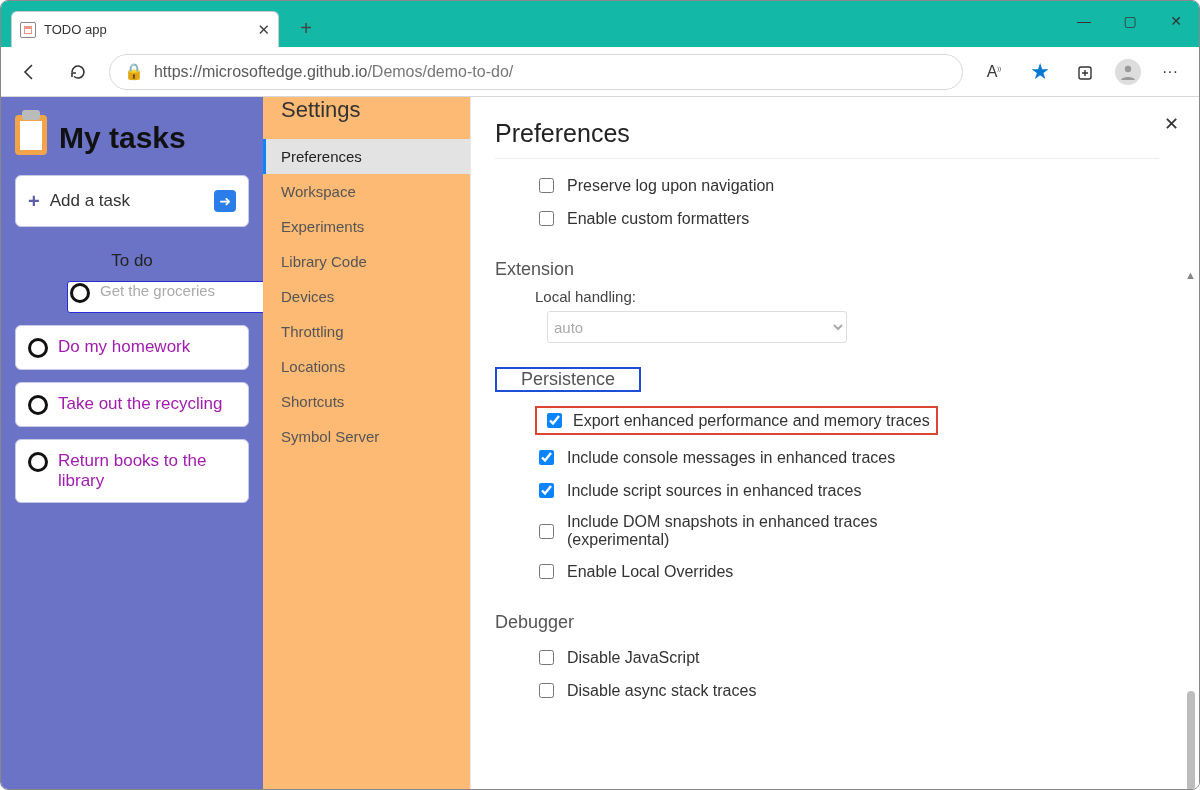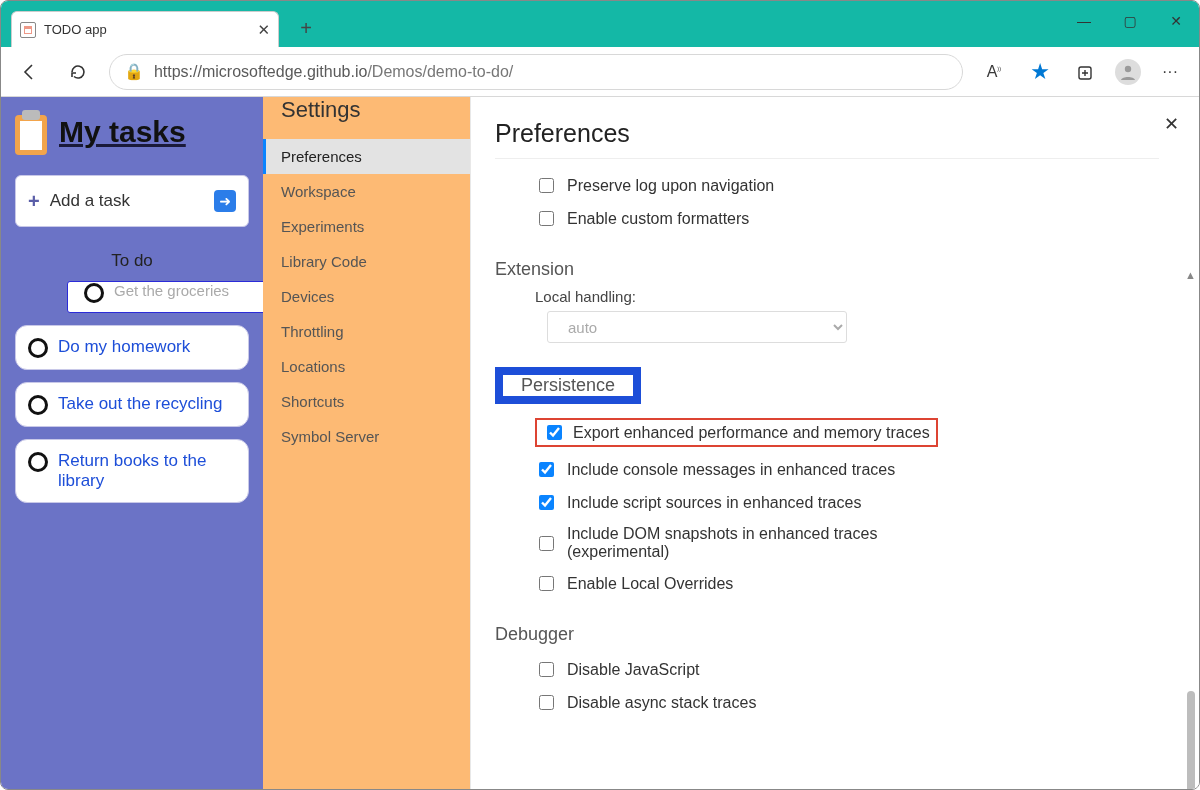--- a/index.html
+++ b/index.html
@@ -25,50 +25,50 @@
   .addr .dark { color:#5a5a5a;}
   .tb-right { display:flex; gap:12px; align-items:center; }
   .star { color:#0078d4; font-size:22px; }
   .avatar { width:26px; height:26px; border-radius:50%; background:#ddd; display:flex; align-items:center; justify-content:center;}
 
   
   .content { display:flex; height: calc(790px - 46px - 50px - 2px); position:relative; }
 
   
   .app-side { width: 262px; background:#6b73c6; padding: 18px 14px; color:#1a1a3a; overflow:hidden; }
-  .app-title-row { display:flex; align-items:flex-start; gap:12px; margin-bottom:20px;text-decoration:underline; }
+  .app-title-row { display:flex; align-items:flex-end; gap:12px; margin-bottom:20px; }
   .clipboard { width:32px; height:40px; background:#f2a44b; border-radius:4px; position:relative; }
   .clipboard::before { content:""; position:absolute; top:-5px; left:7px; width:18px; height:10px; background:#bbb; border-radius:3px;}
   .clipboard::after { content:""; position:absolute; inset:6px 5px 5px 5px; background:#fff; }
   .app-title { font-size: 30px; font-weight: 800; color:#111; }
   .add-task { background:#fff; border:1px solid #c8c8e8; border-radius:6px; height:52px; display:flex; align-items:center; padding:0 12px; gap:10px; font-size:17px; color:#333; margin-bottom:24px; }
   .add-task .plus { color:#5a5ea8; font-size:20px; font-weight:bold;}
   .add-task .go { width:22px; height:22px; background:#2b7de9; border-radius:4px; margin-left:auto; display:flex; align-items:center; justify-content:center; color:#fff; font-size:14px;}
   .list-h { text-align:center; font-size:17px; color:#222; margin-bottom:10px;}
-  .task { background:#fff; border:1px solid #c8c8e8; border-radius:12px; padding:11px 12px; display:flex; gap:10px; align-items:flex-start; font-size:17px; color:#1d4ed8; margin-bottom:12px; }
+  .task { background:#fff; border:1px solid #c8c8e8; border-radius:6px; padding:11px 12px; display:flex; gap:10px; align-items:flex-start; font-size:17px; color:#a21caf; margin-bottom:12px; }
   .task.sel { border:1px solid #2b2bd8; }
   .rb { width:20px; height:20px; border:3px solid #111; border-radius:50%; flex-shrink:0; margin-top:1px; }
 
   
   .settings-nav { width: 208px; background:#fdba74; border-right:1px solid #e8e8e8; }
   .settings-nav h2 { font-size:22px; font-weight:400; color:#333; margin:0 0 16px 18px; }
   .nav-item { padding:9px 18px; font-size:15px; color:#555; cursor:pointer; }
   .nav-item.active { background:#e3e3e3; color:#222; border-left:3px solid #0a84ff; padding-left:15px; }
 
   
   .prefs { flex:1; background:#fff; position:relative; padding:22px 40px 0 24px; overflow:hidden; }
   .prefs-close { position:absolute; top:16px; right:20px; font-size:18px; color:#333; cursor:pointer;}
   .prefs h1 { font-size:25px; font-weight:400; margin:0 0 10px 0; color:#222; }
   .prefs hr { border:none; border-top:1px solid #eee; margin:0 0 10px 0; }
   .opt-row { display:flex; align-items:center; gap:10px; padding:6px 0 6px 40px; font-size:16px; color:#333; }
   .opt-row input[type=checkbox]{ width:15px; height:15px; margin-top:3px; accent-color:#0a84ff; }
   .sec-h { font-size:18px; color:#555; margin:24px 0 8px 0; font-weight:400; }
   .sub-label { font-size:15px; color:#444; padding-left:40px; margin:6px 0 6px 0; }
-  .sel { width:300px; height:32px; border:1px solid #ddd; border-radius:3px; margin-left:52px; padding:0 16px; font-size:15px; color:#aaa; background:#fff; }
-  .hl-red { border:8px solid #1d4ed8; padding:0 18px; display:inline-block; }
+  .sel { width:300px; height:32px; border:1px solid #ddd; border-radius:3px; margin-left:52px; padding:0 2px; font-size:15px; color:#aaa; background:#fff; }
+  .hl-red { border:2px solid #1d4ed8; padding:0 24px; display:inline-block; }
   .hl-red-row { border:2px solid #d43; padding:2px 6px; display:inline-flex; align-items:center; gap:8px; }
 
   
   .sbar { position:absolute; right:4px; top:174px; width:10px; height:560px; }
   .sbar-thumb { position:absolute; right:0; width:8px; height:150px; top:420px; background:#bdbdbd; border-radius:4px; }
   .sbar-arrow { position:absolute; right:0; width:10px; text-align:center; font-size:11px; color:#888; }
 </style>
 </head>
 <body>
 

